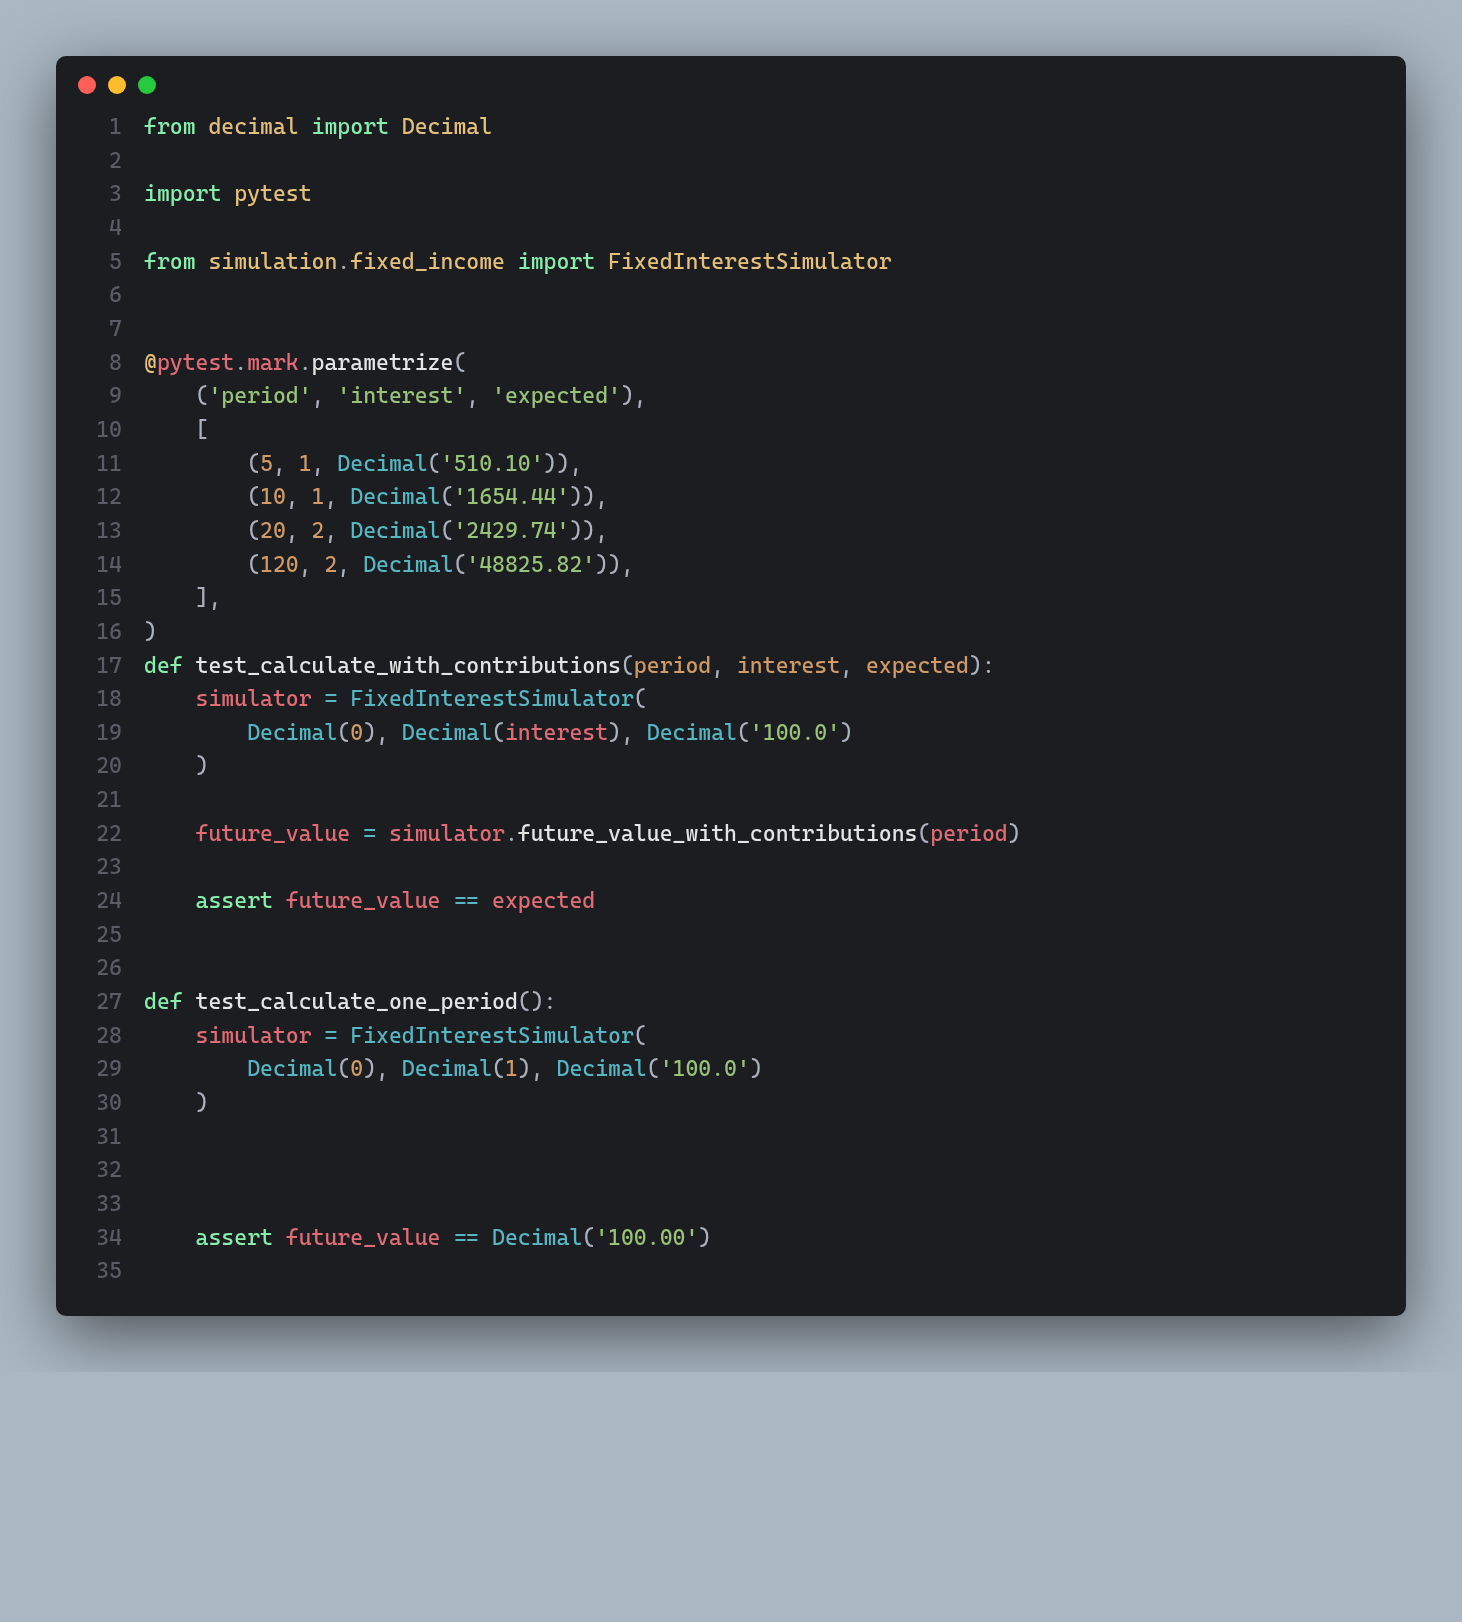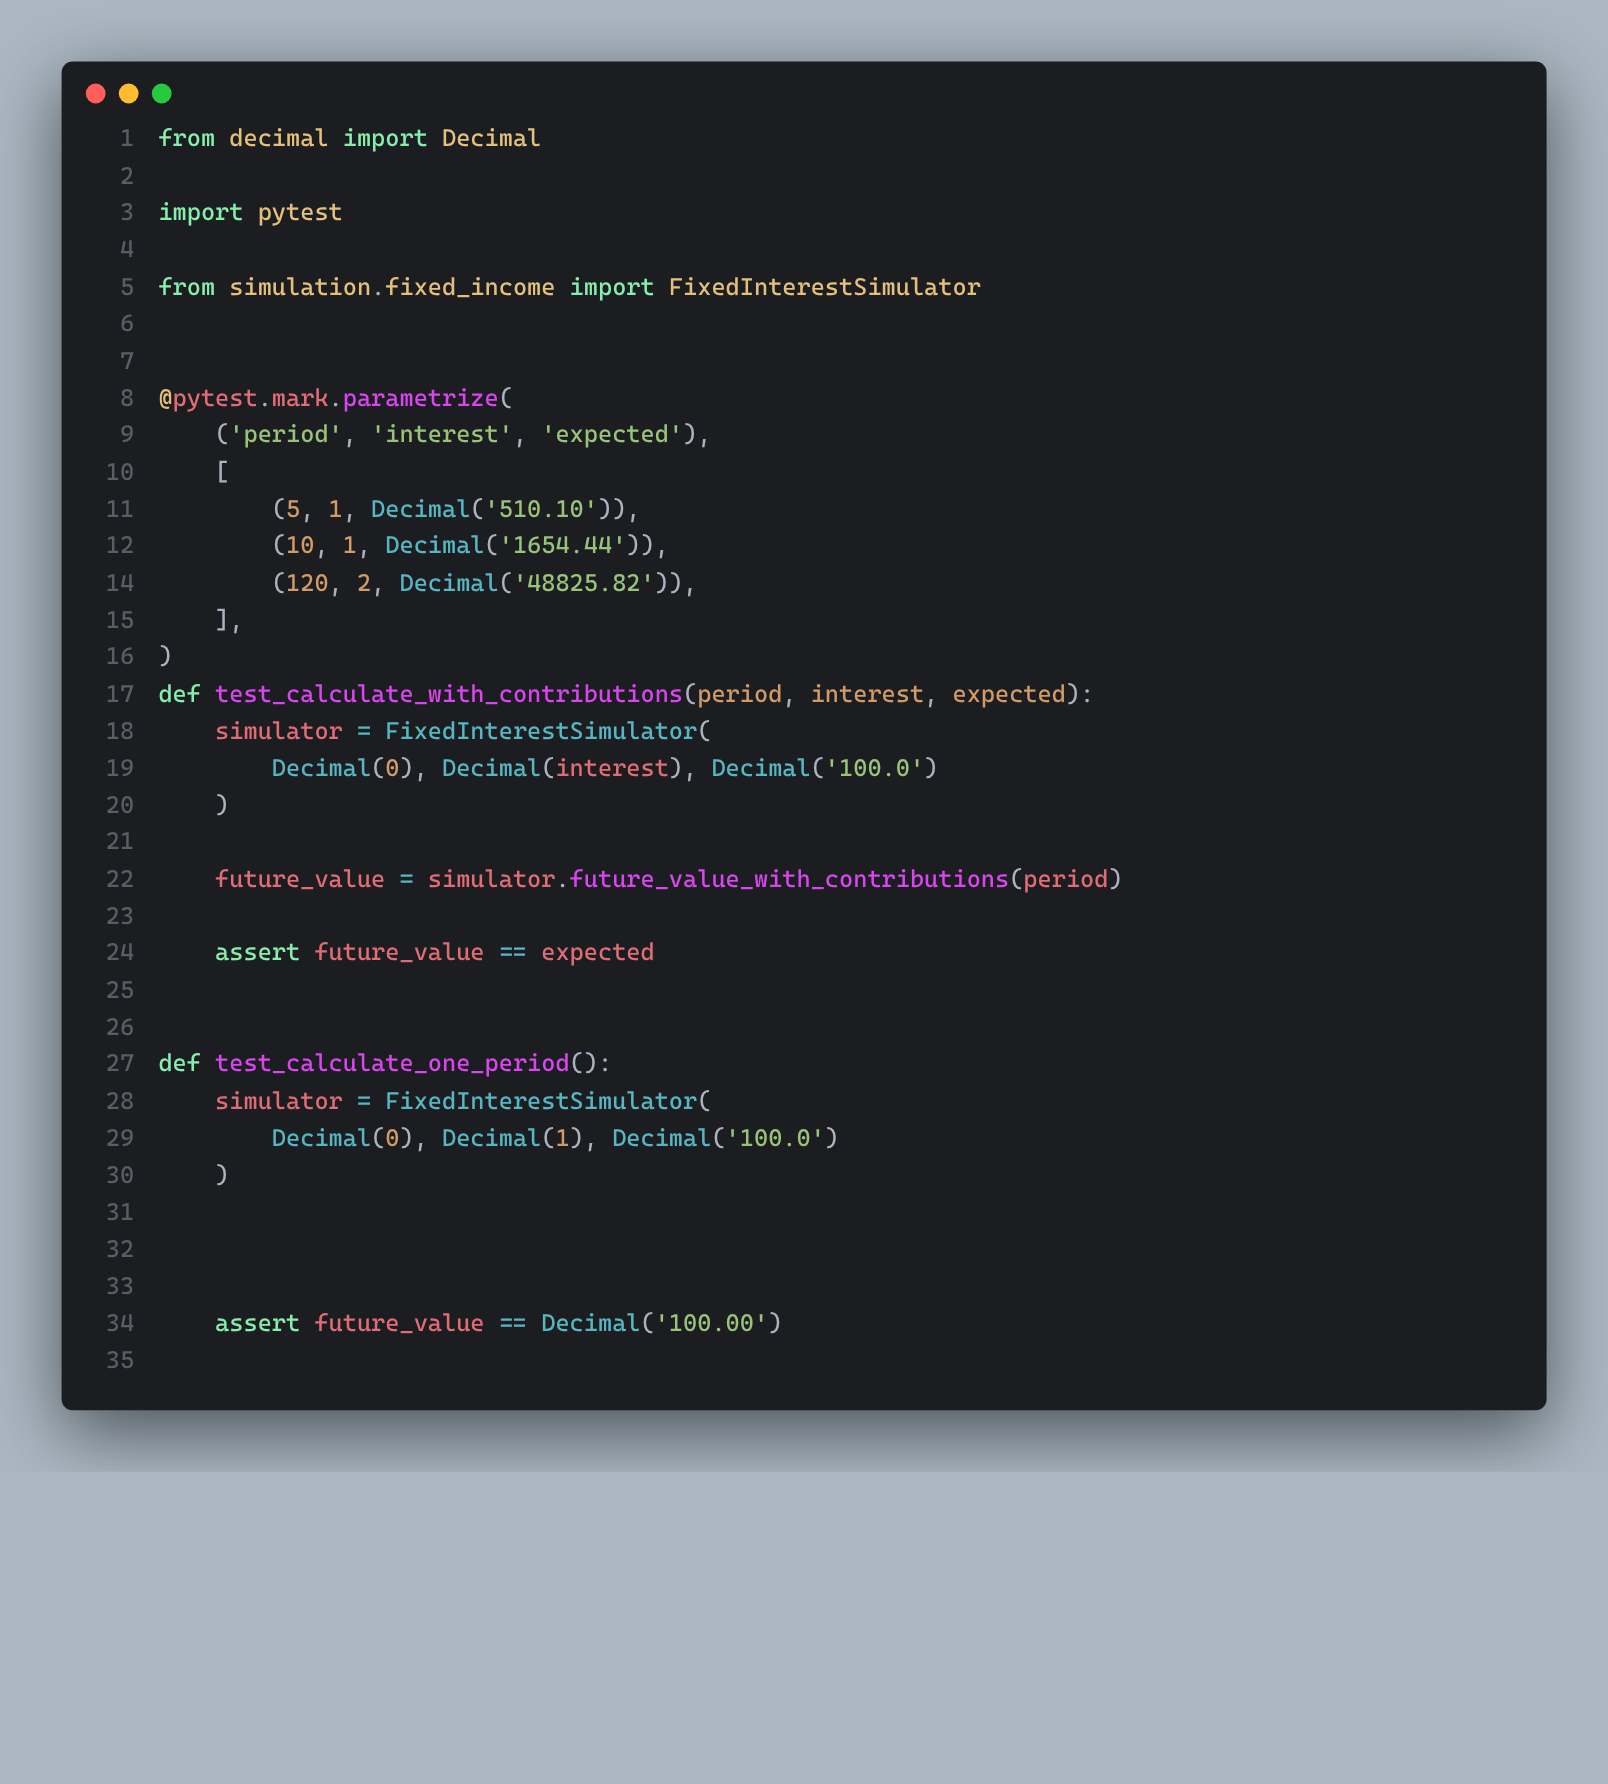--- a/index.html
+++ b/index.html
@@ -44,21 +44,21 @@
     padding-right: 22px;
     color: #5a5d66;
     user-select: none;
     flex-shrink: 0;
   }
   .code-content { color: #d6d7da; }
 
   
   .kw   { color: #86efac; } 
   .mod  { color: #e5c07b; } 
-  .func { color: #d946ef; } 
+  .func { color: #e5e5e5; } 
   .var  { color: #e06c75; } 
   .str  { color: #98c379; } 
   .num  { color: #d19a66; } 
   .op   { color: #56b6c2; } 
   .parm { color: #d19a66; } 
   .pun  { color: #abb2bf; } 
   .cls  { color: #56b6c2; } 
 </style>
 </head>
 <body>
@@ -88,20 +88,21 @@
     <div class="line"><span class="ln">8</span><span class="code-content"><span class="mod">@</span><span class="var">pytest</span><span class="pun">.</span><span class="var">mark</span><span class="pun">.</span><span class="func">parametrize</span><span class="pun">(</span></span></div>
 
     <div class="line"><span class="ln">9</span><span class="code-content">    <span class="pun">(</span><span class="str">'period'</span><span class="pun">, </span><span class="str">'interest'</span><span class="pun">, </span><span class="str">'expected'</span><span class="pun">),</span></span></div>
 
     <div class="line"><span class="ln">10</span><span class="code-content">    <span class="pun">[</span></span></div>
 
     <div class="line"><span class="ln">11</span><span class="code-content">        <span class="pun">(</span><span class="num">5</span><span class="pun">, </span><span class="num">1</span><span class="pun">, </span><span class="cls">Decimal</span><span class="pun">(</span><span class="str">'510.10'</span><span class="pun">)),</span></span></div>
 
     <div class="line"><span class="ln">12</span><span class="code-content">        <span class="pun">(</span><span class="num">10</span><span class="pun">, </span><span class="num">1</span><span class="pun">, </span><span class="cls">Decimal</span><span class="pun">(</span><span class="str">'1654.44'</span><span class="pun">)),</span></span></div>
 
+    <div class="line"><span class="ln">13</span><span class="code-content">        <span class="pun">(</span><span class="num">20</span><span class="pun">, </span><span class="num">2</span><span class="pun">, </span><span class="cls">Decimal</span><span class="pun">(</span><span class="str">'2429.74'</span><span class="pun">)),</span></span></div>
 
     <div class="line"><span class="ln">14</span><span class="code-content">        <span class="pun">(</span><span class="num">120</span><span class="pun">, </span><span class="num">2</span><span class="pun">, </span><span class="cls">Decimal</span><span class="pun">(</span><span class="str">'48825.82'</span><span class="pun">)),</span></span></div>
 
     <div class="line"><span class="ln">15</span><span class="code-content">    <span class="pun">],</span></span></div>
     <div class="line"><span class="ln">16</span><span class="code-content"><span class="pun">)</span></span></div>
 
     <div class="line"><span class="ln">17</span><span class="code-content"><span class="kw">def</span> <span class="func">test_calculate_with_contributions</span><span class="pun">(</span><span class="parm">period</span><span class="pun">, </span><span class="parm">interest</span><span class="pun">, </span><span class="parm">expected</span><span class="pun">):</span></span></div>
 
     <div class="line"><span class="ln">18</span><span class="code-content">    <span class="var">simulator</span> <span class="op">=</span> <span class="cls">FixedInterestSimulator</span><span class="pun">(</span></span></div>
 

